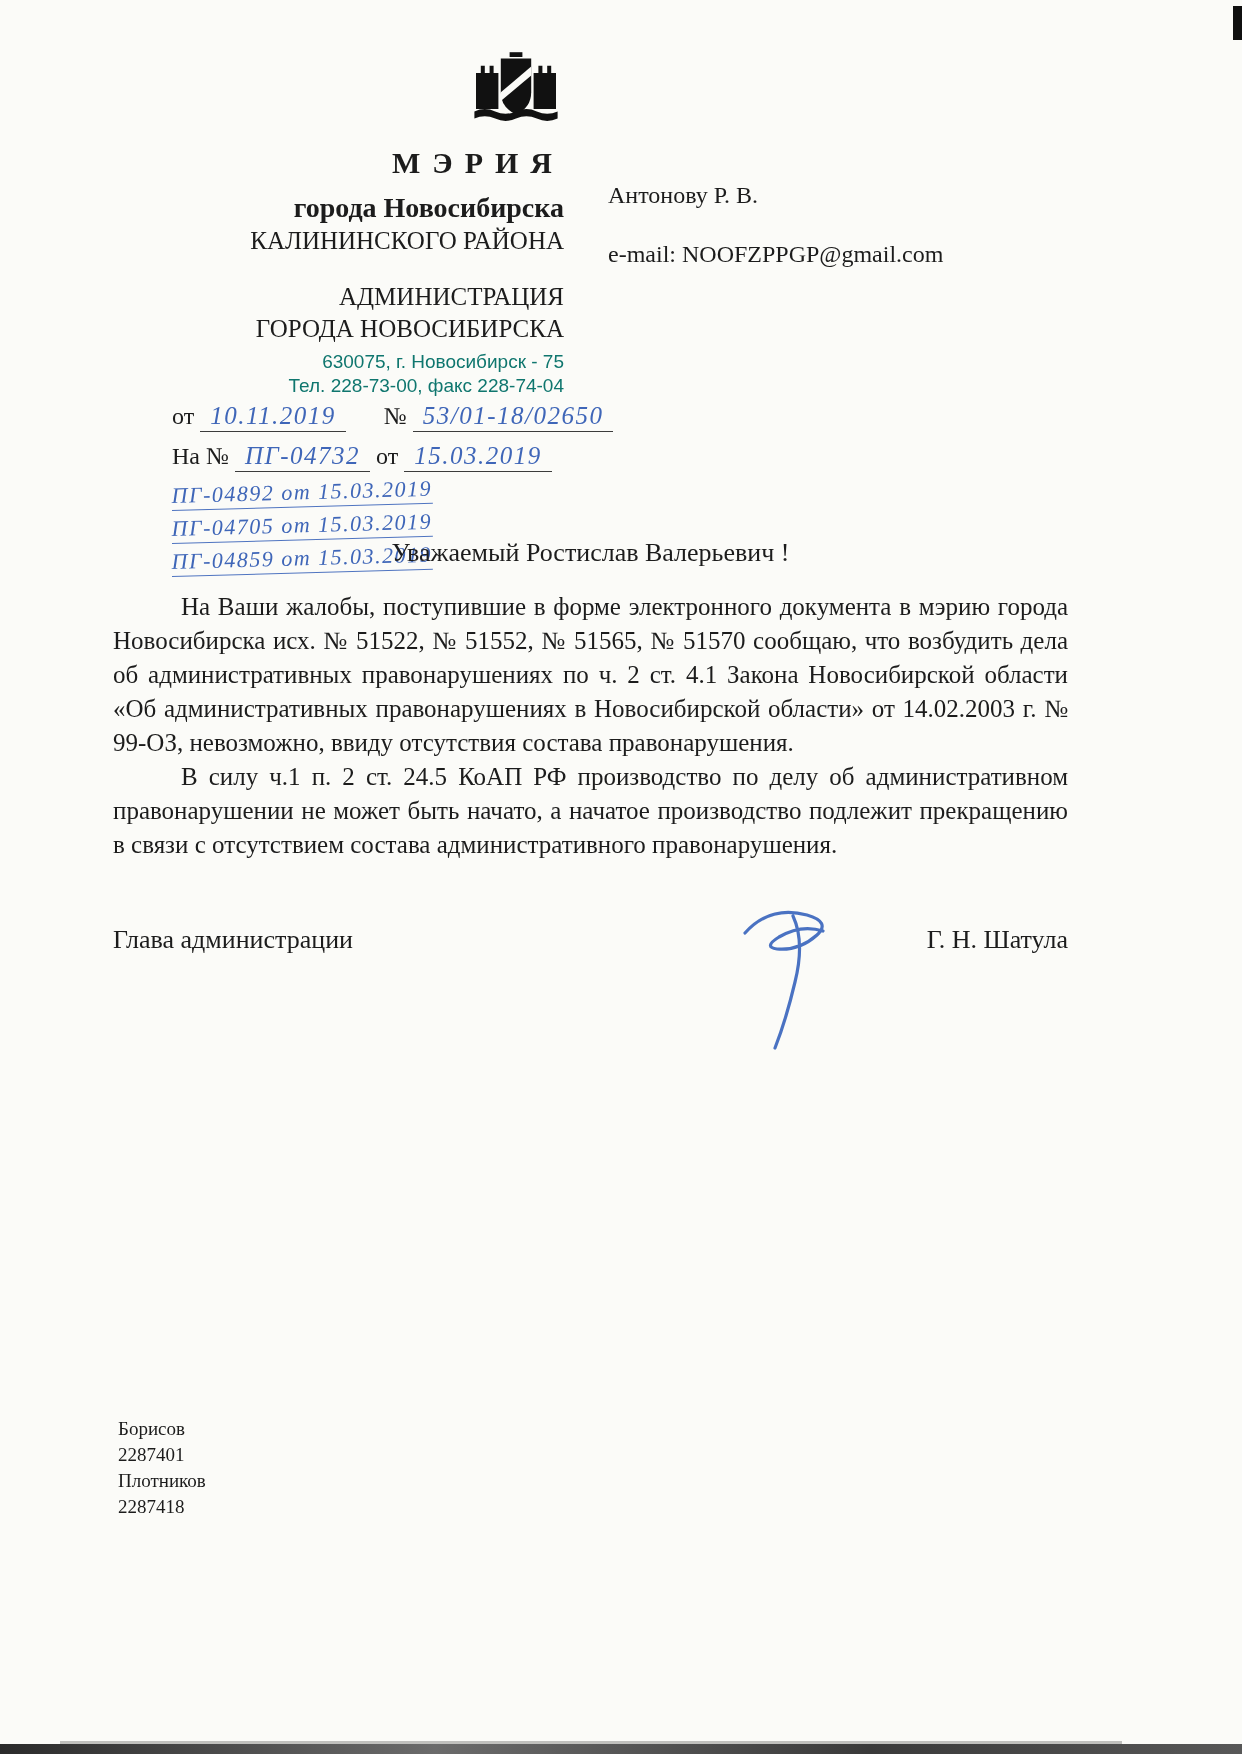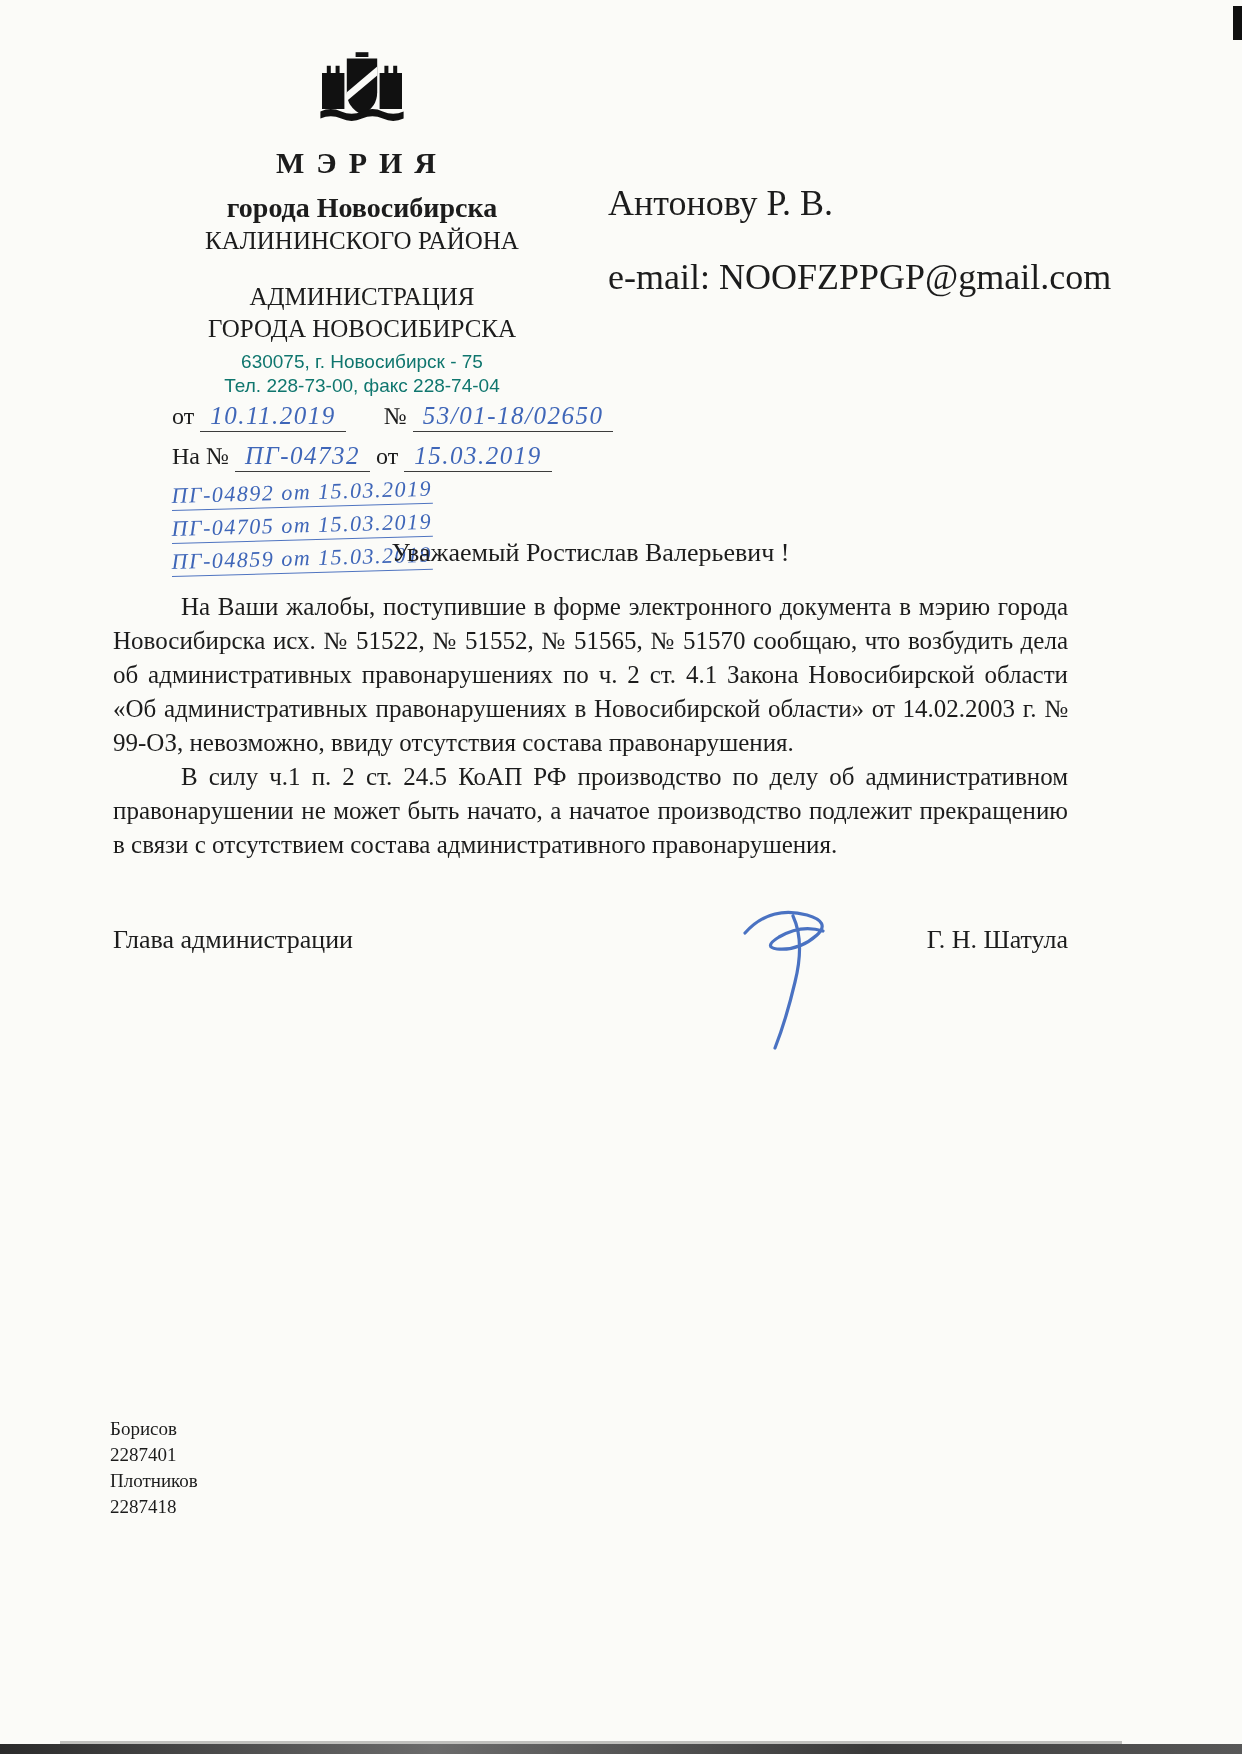--- a/index.html
+++ b/index.html
@@ -12,30 +12,30 @@
     color:#1c1c1c;
     overflow:hidden;
   }
   
   .mark-top-right{position:absolute;top:6px;right:0;width:9px;height:34px;background:#101010;}
   .bottom-strip{position:absolute;bottom:0;left:0;right:0;height:10px;
     background:linear-gradient(to right,#2b2b2b,#6b6b6b 35%,#3a3a3a 70%,#585858);}
   .bottom-strip2{position:absolute;bottom:10px;left:60px;right:120px;height:3px;background:#9a9a96;opacity:.6;}
 
   
-  .letterhead{position:absolute;top:46px;left:144px;width:436px;text-align:center;}
+  .letterhead{position:absolute;top:46px;left:128px;width:436px;text-align:right;}
   .emblem{width:96px;height:86px;display:inline-block;}
   .org-top{font-size:30px;font-weight:bold;letter-spacing:12px;margin-top:10px;}
   .org-city{font-size:28px;font-weight:bold;margin-top:12px;}
   .dept{font-size:25px;margin-top:2px;line-height:30px;}
   .dept-first{margin-top:26px;}
   .addr{font-family:"Liberation Sans", sans-serif;font-size:19px;line-height:24px;margin-top:6px;color:#0f766e;}
 
   
-  .recipient{position:absolute;top:182px;left:608px;font-size:36px;}
+  .recipient{position:absolute;top:182px;left:608px;font-size:24px;}
   .recipient .email{margin-top:32px;}
 
   
   .refs{position:absolute;top:402px;left:172px;font-size:24px;}
   .ref-row{margin-bottom:10px;white-space:nowrap;}
   .hw{
     font-style:italic;
     color:#3f66b8;
     letter-spacing:1.5px;
     font-size:25px;
@@ -57,21 +57,21 @@
   .salutation{position:absolute;top:538px;left:113px;width:955px;text-align:center;font-size:26px;}
   .body-text{position:absolute;top:590px;left:113px;width:955px;font-size:25px;line-height:34px;text-align:justify;}
   .body-text p{margin:0;text-indent:68px;}
   .body-text p + p{margin-top:0;}
 
   
   .sign-row{position:absolute;top:925px;left:113px;width:955px;display:flex;justify-content:space-between;font-size:26px;}
   .signature-svg{position:absolute;top:888px;left:725px;width:130px;height:170px;}
 
   
-  .footer{position:absolute;top:1416px;left:110px;font-size:19px;line-height:26px;}
+  .footer{position:absolute;top:1416px;left:118px;font-size:19px;line-height:26px;}
 </style>
 </head>
 <body>
 
 <div class="page">
 
   <div class="mark-top-right"></div>
   <div class="bottom-strip"></div>
   <div class="bottom-strip2"></div>
 

